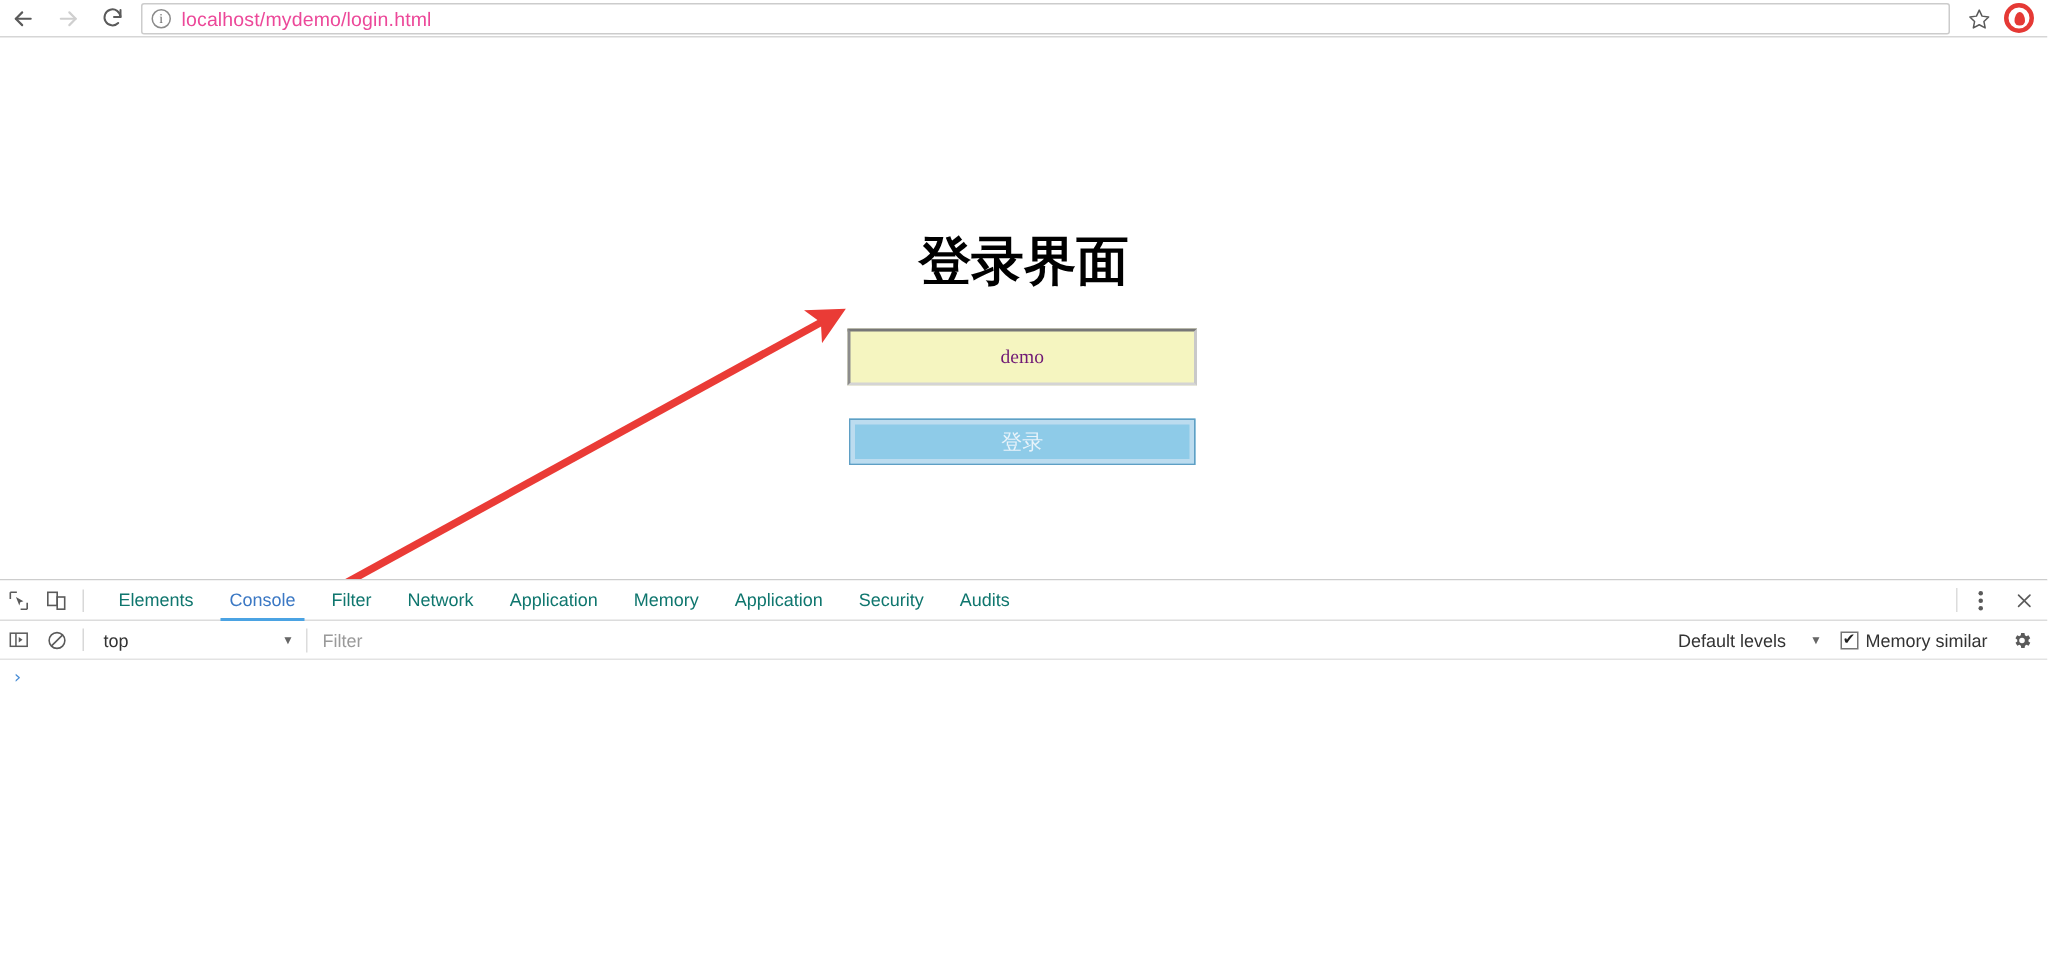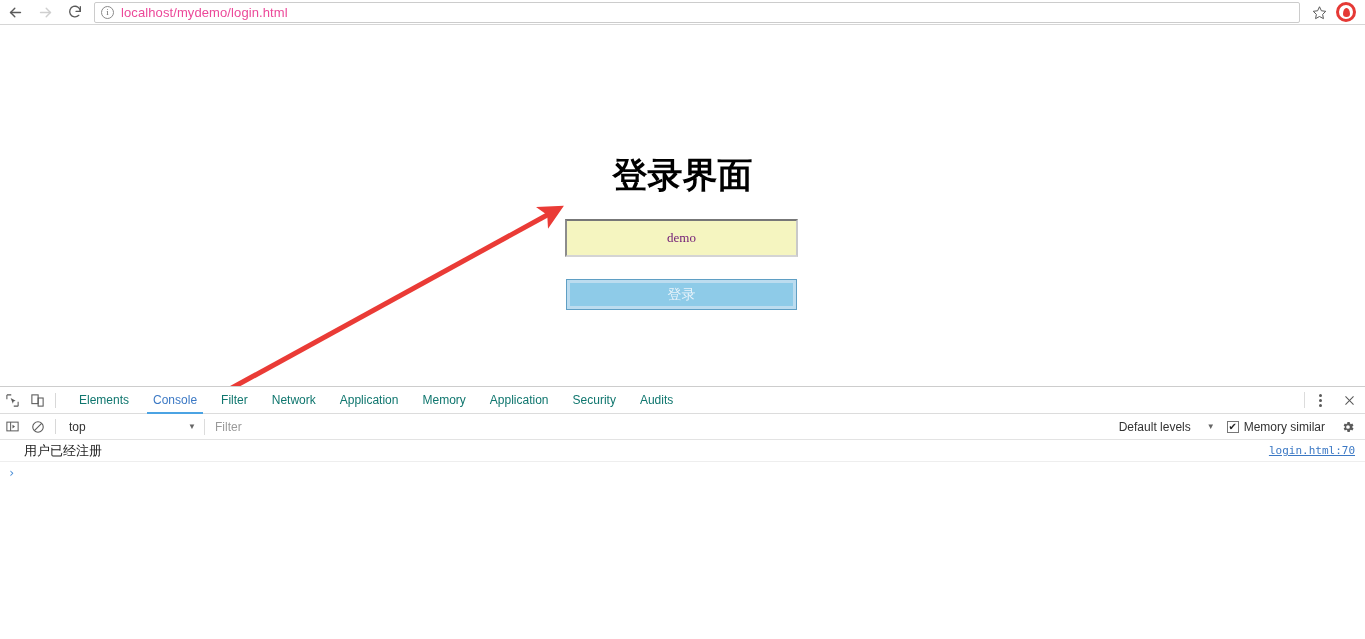--- a/index.html
+++ b/index.html
@@ -377,24 +377,20 @@
       </div>
 
       <div class="gear">
         <svg width="14" height="14" viewBox="0 0 24 24" fill="#5a5a5a">
             <path d="M19.4 13a7.6 7.6 0 0 0 0-2l2-1.5-2-3.4-2.4 1a7.5 7.5 0 0 0-1.7-1l-.4-2.6h-3.9l-.4 2.6a7.5 7.5 0 0 0-1.7 1l-2.4-1-2 3.4L6.6 11a7.6 7.6 0 0 0 0 2l-2 1.5 2 3.4 2.4-1a7.5 7.5 0 0 0 1.7 1l.4 2.6h3.9l.4-2.6a7.5 7.5 0 0 0 1.7-1l2.4 1 2-3.4zM12 15.2A3.2 3.2 0 1 1 15.2 12 3.2 3.2 0 0 1 12 15.2z"></path>
           </svg>
       </div>
     </div>
 
     <div class="console-messages">
-      <div class="console-row">
-        <span class="console-text">用户已经注册</span>
-        <span class="console-source">login.html:70</span>
-      </div>
       <div class="console-prompt">
         <span>›</span>
       </div>
     </div>
 
   </div>
 
 
 </div>
 

